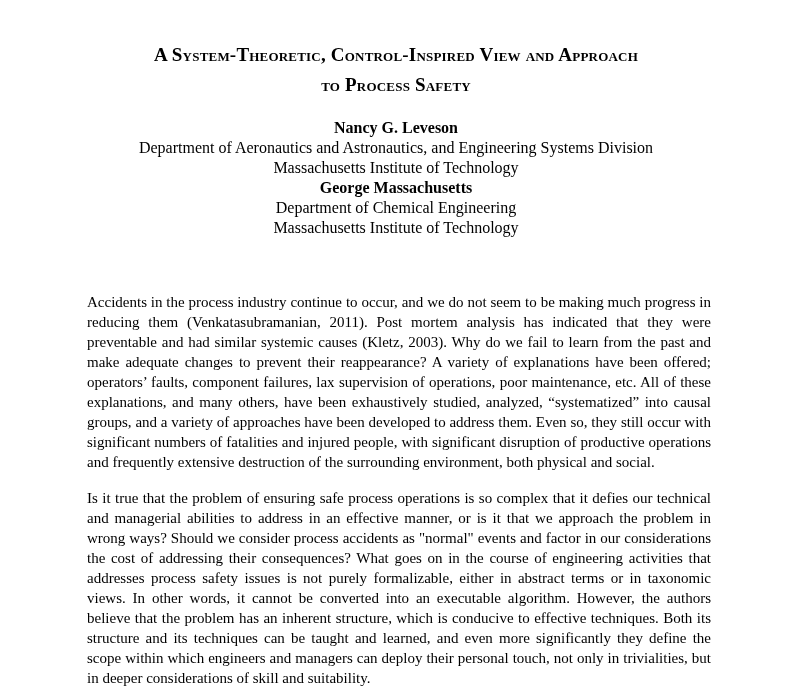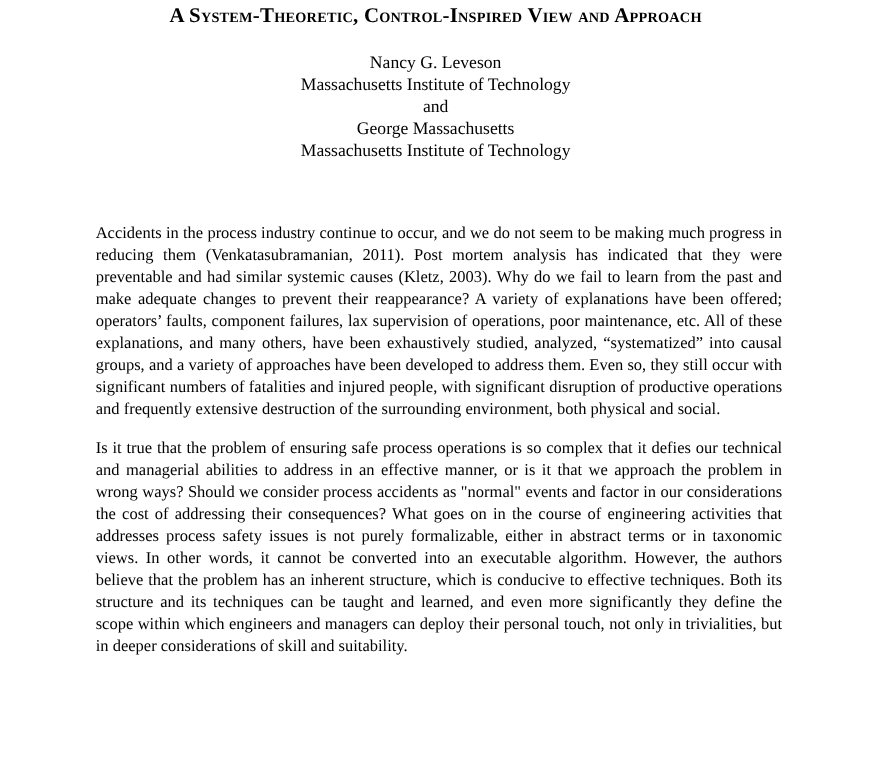--- a/index.html
+++ b/index.html
@@ -12,64 +12,67 @@
     width: 792px;
     height: 694px;
     background: #ffffff;
     overflow: hidden;
     font-family: "Liberation Serif", "DejaVu Serif", serif;
     color: #000000;
     -webkit-font-smoothing: antialiased;
   }
   .title {
     margin: 0;
+    padding-top: 40px;
     text-align: center;
     font-size: 19px;
     font-weight: bold;
     font-variant: small-caps;
     line-height: 30px;
     letter-spacing: 0.2px;
   }
   .title-line {
     display: block;
   }
   .byline {
     margin-top: 18px;
     text-align: center;
     font-size: 16px;
     line-height: 20px;
   }
   .author-name {
-    font-weight: normal;
+    font-weight: bold;
   }
   .body-text {
     width: 624px;
     margin: 54px 0 0 87px;
     font-size: 15px;
     line-height: 20px;
     text-align: justify;
   }
   .body-text p {
     margin: 16px 0 8px 0;
   }
 </style>
 </head>
 <body>
 
 <div class="page">
 
   <h1 class="title">
     <span class="title-line">A System-Theoretic, Control-Inspired View and Approach</span>
+    <span class="title-line">to Process Safety</span>
   </h1>
 
   <div class="byline">
     <div class="author-name">Nancy G. Leveson</div>
+    <div>Department of Aeronautics and Astronautics, and Engineering Systems Division</div>
     <div>Massachusetts Institute of Technology</div>
-    <div>and</div>
     <div class="author-name">George Massachusetts</div>
+    <div>Department of Chemical Engineering</div>
     <div>Massachusetts Institute of Technology</div>
   </div>
 
   <div class="body-text">
     <p>Accidents in the process industry continue to occur, and we do not seem to be making much progress in reducing them (Venkatasubramanian, 2011). Post mortem analysis has indicated that they were preventable and had similar systemic causes (Kletz, 2003).  Why do we fail to learn from the past and make adequate changes to prevent their reappearance?  A variety of explanations have been offered; operators’ faults, component failures, lax supervision of operations, poor maintenance, etc. All of these explanations, and many others, have been exhaustively studied, analyzed, “systematized” into causal groups, and a variety of approaches have been developed to address them. Even so, they still occur with significant numbers of fatalities and injured people, with significant disruption of productive operations and frequently extensive destruction of the surrounding environment, both physical and social.</p>
     <p>Is it true that the problem of ensuring safe process operations is so complex that it defies our technical and managerial abilities to address in an effective manner, or is it that we approach the problem in wrong ways?  Should we consider process accidents as "normal" events and factor in our considerations the cost of addressing their consequences?  What goes on in the course of engineering activities that addresses process safety issues is not purely formalizable, either in abstract terms or in taxonomic views.  In other words, it cannot be converted into an executable algorithm. However, the authors believe that the problem has an inherent structure, which is conducive to effective techniques. Both its structure and its techniques can be taught and learned, and even more significantly they define the scope within which engineers and managers can deploy their personal touch, not only in trivialities, but in deeper considerations of skill and suitability.</p>
   </div>
 
 </div>
 

